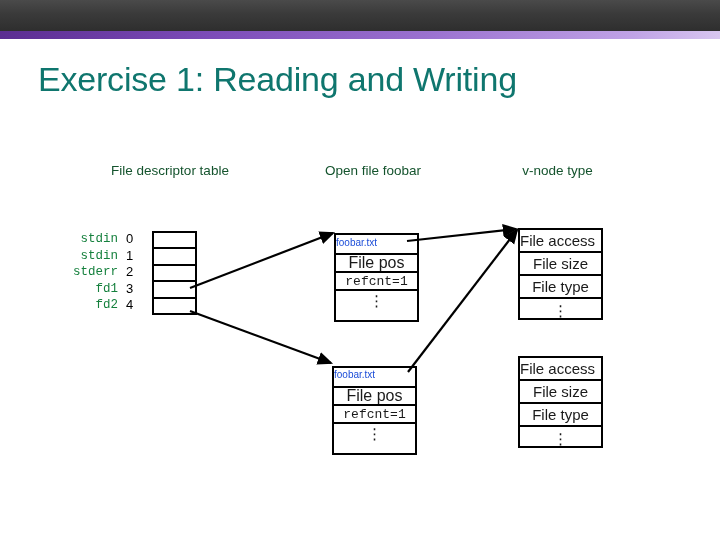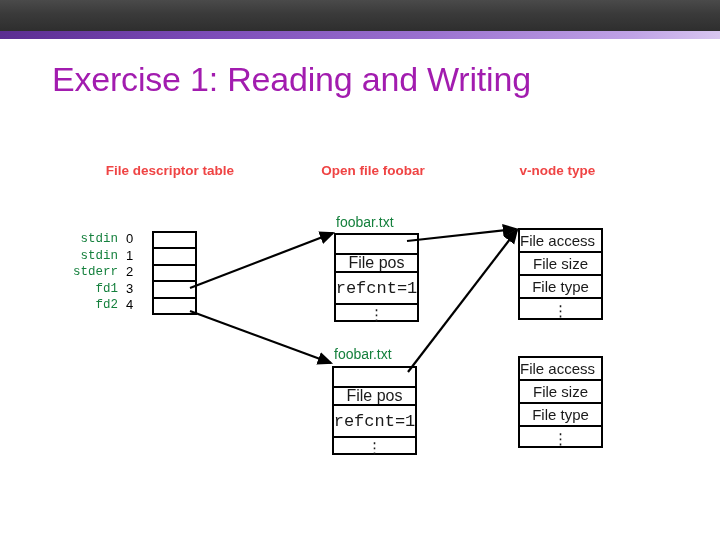--- a/index.html
+++ b/index.html
@@ -25,35 +25,35 @@
     background: linear-gradient(to bottom, #4a4a4a 0%, #3a3a3a 45%, #333333 78%, #2e2e2e 100%);
   }
   #banner-accent {
     position: absolute;
     left: 0; top: 31px;
     width: 720px; height: 8px;
     background: linear-gradient(to right, #5b2d91 0%, #7b4bb7 28%, #9b72d0 60%, #c0a3e6 88%, #d8c6f0 100%);
   }
   #slide-title {
     position: absolute;
-    left: 52px; top: 60px;
+    left: 38px; top: 60px;
     width: 640px;
     font-size: 34px;
     font-weight: 400;
     letter-spacing: -0.2px;
-    color: #a21caf;
+    color: #0f766e;
     white-space: nowrap;
   }
 
   
   .col-header {
     position: absolute;
     font-size: 13.5px;
-    font-weight: 700;
-    color: #ef4444;
+    font-weight: 400;
+    color: #14532d;
     white-space: nowrap;
     text-align: center;
   }
   #hdr-fd    { left:  70px; top: 163px; width: 200px; }
   #hdr-open  { left: 288px; top: 163px; width: 170px; }
   #hdr-vnode { left: 470px; top: 163px; width: 175px; }
 
   
   .tbl {
     position: absolute;
@@ -99,32 +99,33 @@
   }
   #fd-table {
     left: 152px; top: 231px;
     width: 45px; height: 84px;
   }
   #fd-table .row { height: 16.4px; }
 
   
   .ofile-caption {
     position: absolute;
-    font-size: 14px;
+    font-size: 10px;
     font-weight: 400;
-    color: #15803d;
+    color: #1d4ed8;
     white-space: nowrap;
     z-index: 5;
+    margin-top: 23px;
   }
   .ofile {
     width: 85px;
   }
   .ofile .r-empty  { height: 20px; }
   .ofile .r-pos    { height: 18px; font-size: 16px; font-weight: 400; }
-  .ofile .r-ref    { height: 32px; font-family: "Liberation Mono", monospace; font-size: 17px; }
+  .ofile .r-ref    { height: 18px; font-family: "Liberation Mono", monospace; font-size: 13px; }
   .ofile .r-dots   { height: 20px; font-size: 15px; letter-spacing: 0; }
 
   #ofile-1 { left: 334px; top: 233px; height: 89px; }
   #ofile-2 { left: 332px; top: 366px; height: 89px; }
   #cap-ofile-1 { left: 336px; top: 214px; }
   #cap-ofile-2 { left: 334px; top: 346px; }
 
   
   .vnode { width: 85px; }
   .vnode .row {

